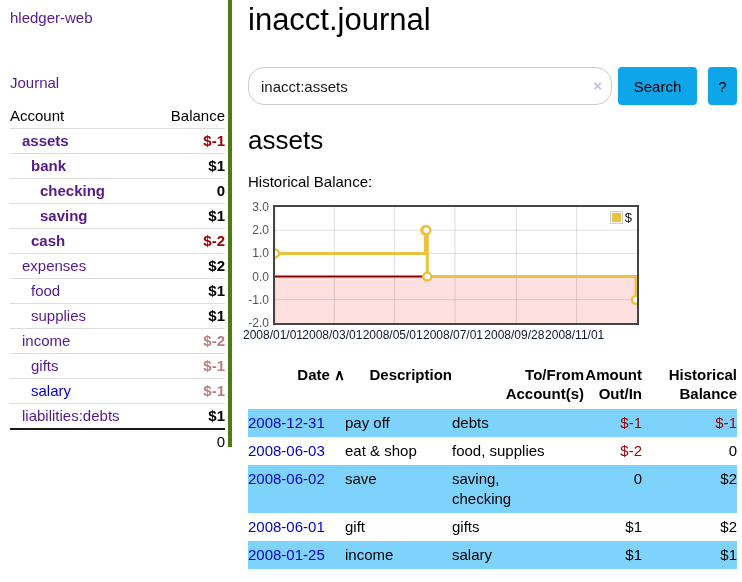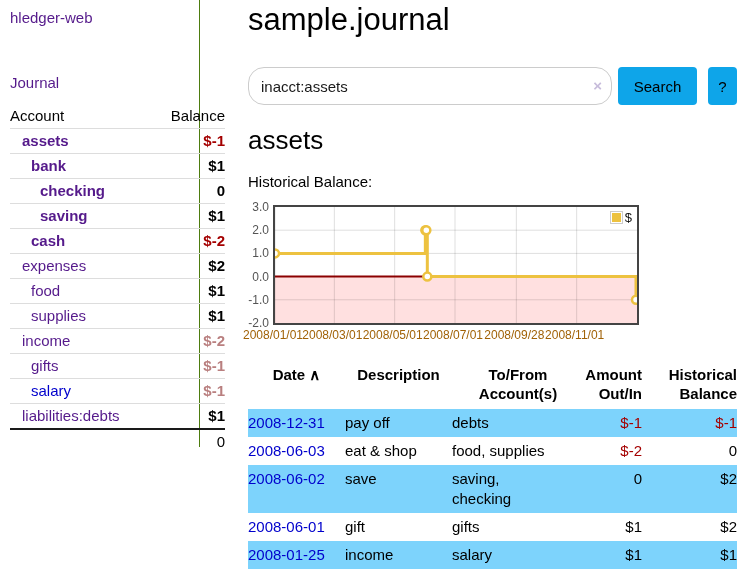--- a/index.html
+++ b/index.html
@@ -1,22 +1,22 @@
 <!DOCTYPE html>
 <html><head>
 <meta charset="utf-8">
 <style>
   * { margin:0; padding:0; box-sizing:border-box; }
   html,body { width:742px; height:582px; background:#fff; overflow:hidden;
     font-family:"Liberation Sans", sans-serif; color:#000; }
   a { text-decoration:none; cursor:pointer; }
 
   
-  .sidebar { position:absolute; left:0; top:0; width:200px; height:447px;
-    border-right:1px solid #4d7c0f; }
+  .sidebar { position:absolute; left:0; top:0; width:232px; height:447px;
+    border-right:4px solid #4d7c0f; }
   .brand { position:absolute; left:10px; top:9px; font-size:15px; color:#551a8b; }
   .journal-link { position:absolute; left:10px; top:74px; font-size:15px; color:#551a8b; }
   .acct-table { position:absolute; left:10px; top:104px; width:215px;
     border-collapse:collapse; font-size:15px; }
   .acct-table th { font-weight:400; text-align:left; padding:3px 0;
     border-bottom:1px solid #ddd; line-height:18px; }
   .acct-table th.b, .acct-table td.b { text-align:right; }
   .acct-table td { padding:3px 0; line-height:18px; border-bottom:1px solid #ddd; }
   .acct-table tr.liab td { border-bottom:2px solid #1a1a1a; }
   .acct-table tr.total td { border-bottom:none; font-weight:400; }
@@ -51,25 +51,25 @@
   .plot { position:absolute; left:25px; top:0; width:366px; height:120px;
     border:2px solid #444; background:#fff; }
   .plot svg { display:block; }
   .legend { position:absolute; top:3px; right:3px; display:flex; align-items:center;
     background:rgba(255,255,255,0.85); padding:1px 2px; }
   .swatch { width:13px; height:13px; border:1px solid #ccc; background:#fff;
     display:inline-flex; align-items:center; justify-content:center; }
   .swatch-in { width:9px; height:9px; background:#edc240; display:inline-block; }
   .legend-label { font-size:13px; color:#111; margin-left:2px; line-height:13px; }
   .x-labels { position:absolute; left:25px; top:123px; width:362px; height:15px; }
-  .xtick { position:absolute; transform:translateX(-50%); font-size:12px; color:#a16207; white-space:nowrap; }
+  .xtick { position:absolute; transform:translateX(-50%); font-size:12px; color:#0f172a; white-space:nowrap; }
 
   
   .register { position:absolute; top:363px; left:0; width:489px; border-collapse:collapse; font-size:15px; }
-  .register th { font-weight:bold; text-align:center; vertical-align:top; padding:2px 0 6px 0; line-height:19px; }
+  .register th { font-weight:bold; text-align:right; vertical-align:top; padding:2px 0 6px 0; line-height:19px; }
   .register th.r, .register td.r { text-align:right; }
   .register td { vertical-align:top; padding:4px 0; line-height:20px; }
   .register tr.green { background:#7dd3fc; }
   .register a.date-link { color:#0000cc; }
   .register td.racct { white-space:pre-line; }
   .register td.neg { color:#a40000; }
   .sort { font-weight:bold; font-size:15px; }
 </style>
 </head>
 <body>
@@ -134,21 +134,21 @@
     </tr>
     <tr class="total">
       <td class="a"></td>
       <td class="b">0</td>
     </tr>
   </tbody>
     </table>
 </div>
 
 <div class="main">
-  <h1 class="page-title">sample.journal</h1>
+  <h1 class="page-title">inacct.journal</h1>
 
   <div class="searchbar">
     <span class="search-wrap">
       <input class="search-input" type="text" value="inacct:assets" style="">
       <span class="clear-x">×</span>
     </span>
     <button class="btn btn-search">Search</button>
     <button class="btn btn-help">?</button>
   </div>
 

